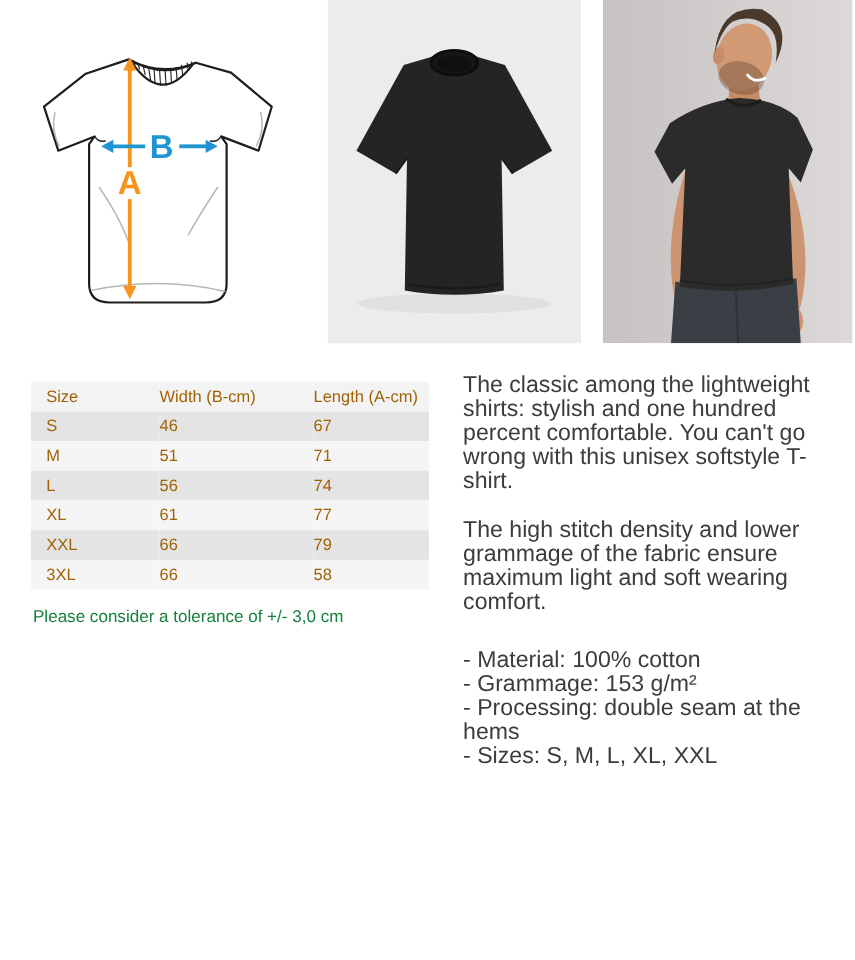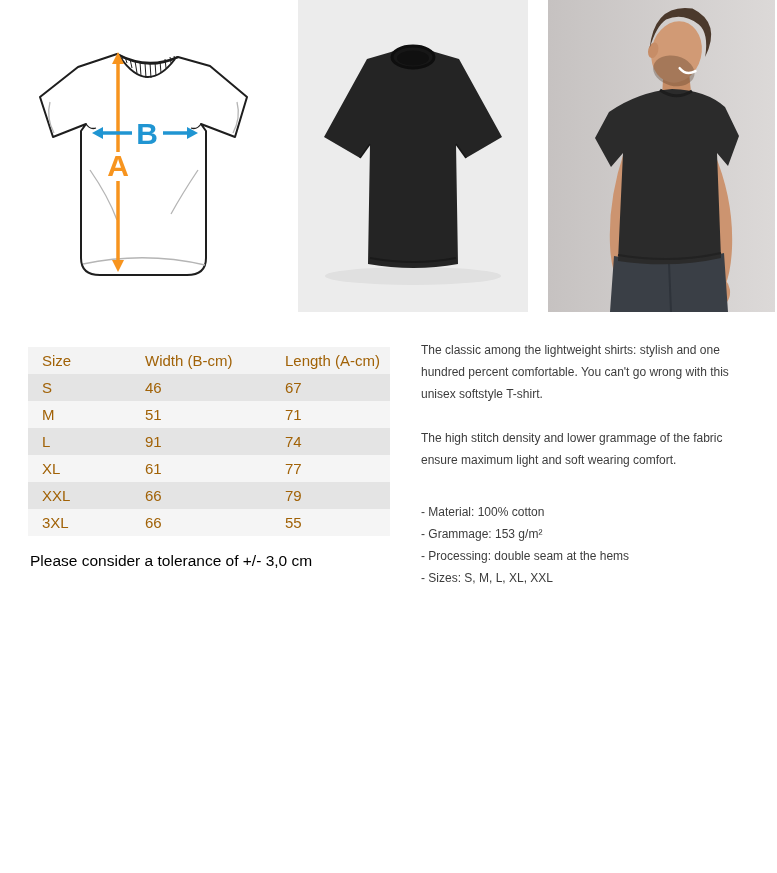--- a/index.html
+++ b/index.html
@@ -19,24 +19,24 @@
   .size-table{left:28px;top:347px;width:362px;border-collapse:collapse;table-layout:fixed;}
   .size-table th,.size-table td{
     height:27px;padding:0;font-size:15px;font-weight:400;color:#a16207;
     text-align:left;vertical-align:middle;white-space:nowrap;
   }
   .size-table th:first-child,.size-table td:first-child{padding-left:14px;}
   .size-table thead tr{background:#f3f3f3;}
   .size-table tbody tr:nth-child(odd){background:#e4e4e4;}
   .size-table tbody tr:nth-child(even){background:#f5f5f5;}
 
-  .tolerance{left:30px;top:552px;font-size:15.5px;color:#000000;}
+  .tolerance{left:30px;top:552px;font-size:15.5px;color:#15803d;}
 
   
-  .description{left:421px;top:339px;width:340px;font-size:12px;line-height:22px;color:#3c3c3c;}
+  .description{left:421px;top:339px;width:340px;font-size:21px;line-height:22px;color:#3c3c3c;}
   .description p{margin:0 0 22px 0;}
   .description .bullets{margin-top:30px;}
   .description .bullet{line-height:22px;}
 </style>
 </head>
 <body>
 
 <div class="abs diagram-wrap">
   <svg width="240" height="260" viewBox="0 0 240 260">
 
@@ -159,37 +159,37 @@
       <td>46</td>
       <td>67</td>
     </tr>
     <tr>
       <td>M</td>
       <td>51</td>
       <td>71</td>
     </tr>
     <tr>
       <td>L</td>
-      <td>91</td>
+      <td>56</td>
       <td>74</td>
     </tr>
     <tr>
       <td>XL</td>
       <td>61</td>
       <td>77</td>
     </tr>
     <tr>
       <td>XXL</td>
       <td>66</td>
       <td>79</td>
     </tr>
     <tr>
       <td>3XL</td>
       <td>66</td>
-      <td>55</td>
+      <td>58</td>
     </tr>
   </tbody>
 </table>
 
 <div class="abs tolerance">Please consider a tolerance of +/- 3,0 cm</div>
 
 <div class="abs description">
   <p>The classic among the lightweight shirts: stylish and one hundred percent comfortable. You can't go wrong with this unisex softstyle T-shirt.</p>
   <p>The high stitch density and lower grammage of the fabric ensure maximum light and soft wearing comfort.</p>
   <div class="bullets">

